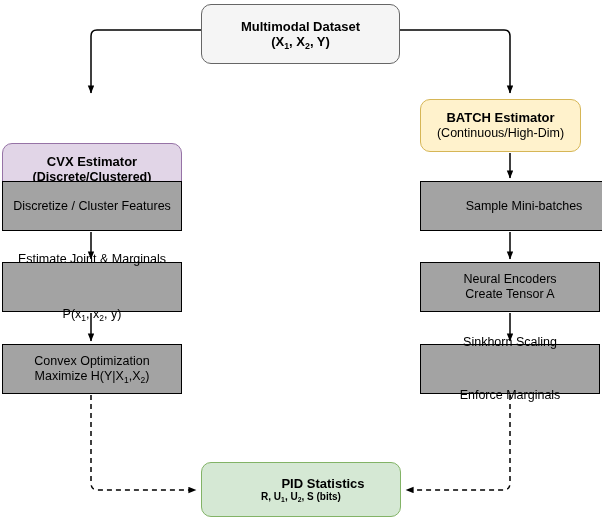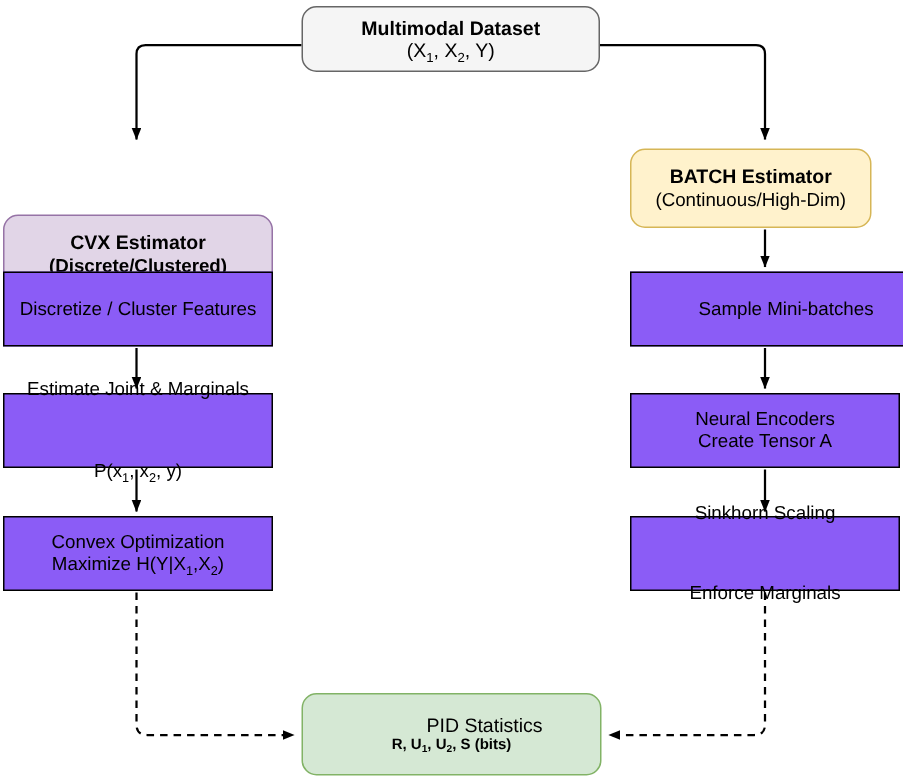--- a/index.html
+++ b/index.html
@@ -40,21 +40,21 @@
   .node .l1 { display: block; }
   .node .l2 { display: block; }
 
   
   .term {
     border-radius: 10px;
     border: 1px solid #666666;
     background: #f5f5f5;
   }
   .term .l1 { font-weight: bold; font-size: 13px; }
-  .term .l2 { font-weight: normal; font-size: 13px; }
+  .term .l2 { font-weight: bold; font-size: 13px; }
 
   .estimator {
     border-radius: 10px;
     border: 1px solid #9673a6;
     background: #e1d5e7;
     margin-top: 44px;
   }
   .estimator .l1 { font-weight: bold; font-size: 13px; }
   .estimator .l2 { font-weight: bold; font-size: 12.5px; }
 
@@ -64,27 +64,27 @@
     background: #fff2cc;
   }
   .estimator-batch .l1 { font-weight: bold; font-size: 13px; }
   .estimator-batch .l2 { font-weight: normal; font-size: 12.5px; }
 
   .result {
     border-radius: 10px;
     border: 1px solid #82b366;
     background: #d5e8d4;
   }
-  .result .l1 { font-weight: normal; font-size: 13px; margin-left: 44px; }
+  .result .l1 { font-weight: bold; font-size: 13px; margin-left: 44px; }
   .result .l2 { font-weight: bold; font-size: 10px; text-align: center; }
 
   
   .process {
     border: 1.6px solid #000000;
-    background: #8b5cf6;
+    background: #a3a3a3;
     border-radius: 0;
   }
   .process .l1 { font-weight: normal; font-size: 12.5px; }
   .process .l2 { font-weight: normal; font-size: 12.5px; }
 
   sub {
     font-size: 0.68em;
     line-height: 0;
     vertical-align: baseline;
     position: relative;
@@ -113,21 +113,21 @@
 
     <path d="M510,153 L510,178" fill="none" stroke="#000000" stroke-width="1.5" marker-end="url(#arrow)"></path>
     <path d="M510,232 L510,259" fill="none" stroke="#000000" stroke-width="1.5" marker-end="url(#arrow)"></path>
     <path d="M510,313 L510,341" fill="none" stroke="#000000" stroke-width="1.5" marker-end="url(#arrow)"></path>
 
     <path d="M91,395 L91,483 Q91,490 98,490 L196,490" fill="none" stroke="#000000" stroke-width="1.5" stroke-dasharray="5,4" marker-end="url(#arrow)"></path>
 
     <path d="M510,395 L510,483 Q510,490 503,490 L406,490" fill="none" stroke="#000000" stroke-width="1.5" stroke-dasharray="5,4" marker-end="url(#arrow)"></path>
   </svg>
 
-  <div class="node term" style="left:201px; top:4px; width:199px; height:44px;">
+  <div class="node term" style="left:201px; top:4px; width:199px; height:60px;">
     <span class="l1">Multimodal Dataset</span>
     <span class="l2"><span>(X</span><sub>1</sub><span>, X</span><sub>2</sub><span>, Y)</span></span>
   </div>
 
   <div class="node estimator" style="left:2px; top:99px; width:180px; height:53px;">
     <span class="l1">CVX Estimator</span>
     <span class="l2">(Discrete/Clustered)</span>
   </div>
 
   <div class="node estimator-batch" style="left:420px; top:99px; width:161px; height:53px;">

